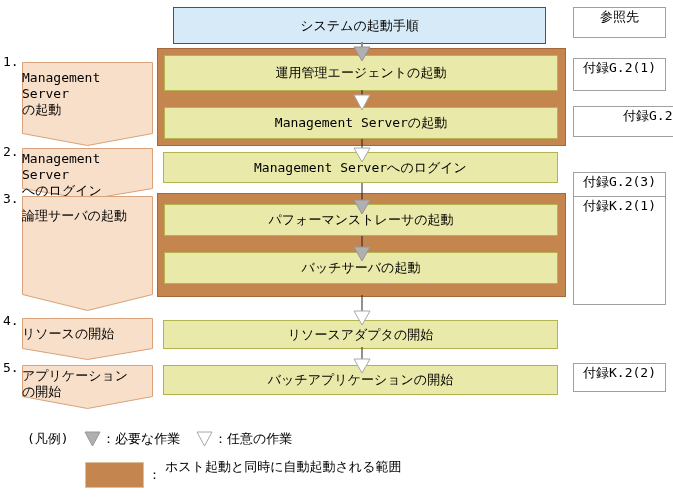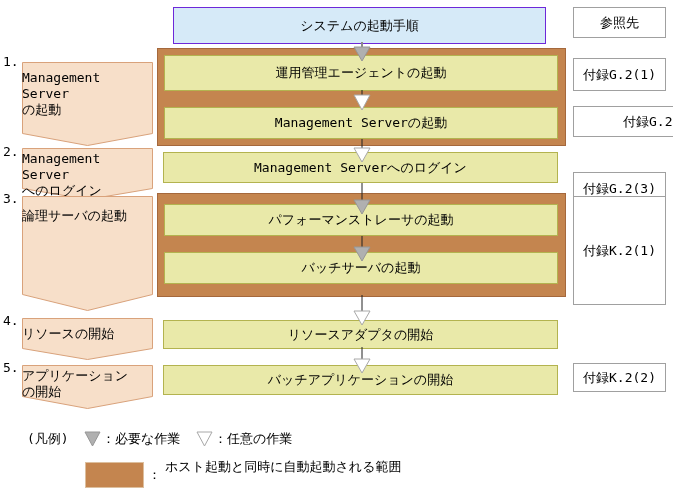--- a/index.html
+++ b/index.html
@@ -13,21 +13,21 @@
     background:#d6eaf8;border:1px solid #6d28d9;
     display:flex;align-items:center;justify-content:center;
   }
   .autobox{background:#c4854f;border:1px solid #a5683c;}
   .ybox{
     background:#e9e9a9;border:1px solid #b3b34f;
     display:flex;align-items:center;justify-content:center;
   }
   .refbox{
     background:#ffffff;border:1px solid #a0a0a0;
-    display:flex;align-items:center;justify-content:center;
+    display:flex;align-items:flex-start;justify-content:center;
   }
   .stepnum{font-size:13px;}
   .steplabel{
     line-height:16px;
   }
   .steplabel span{display:block;}
   .legend-text{line-height:16px;}
   .swatch{background:#c4854f;border:1px solid #ddbf9e;}
   svg{display:block;}
 </style>

